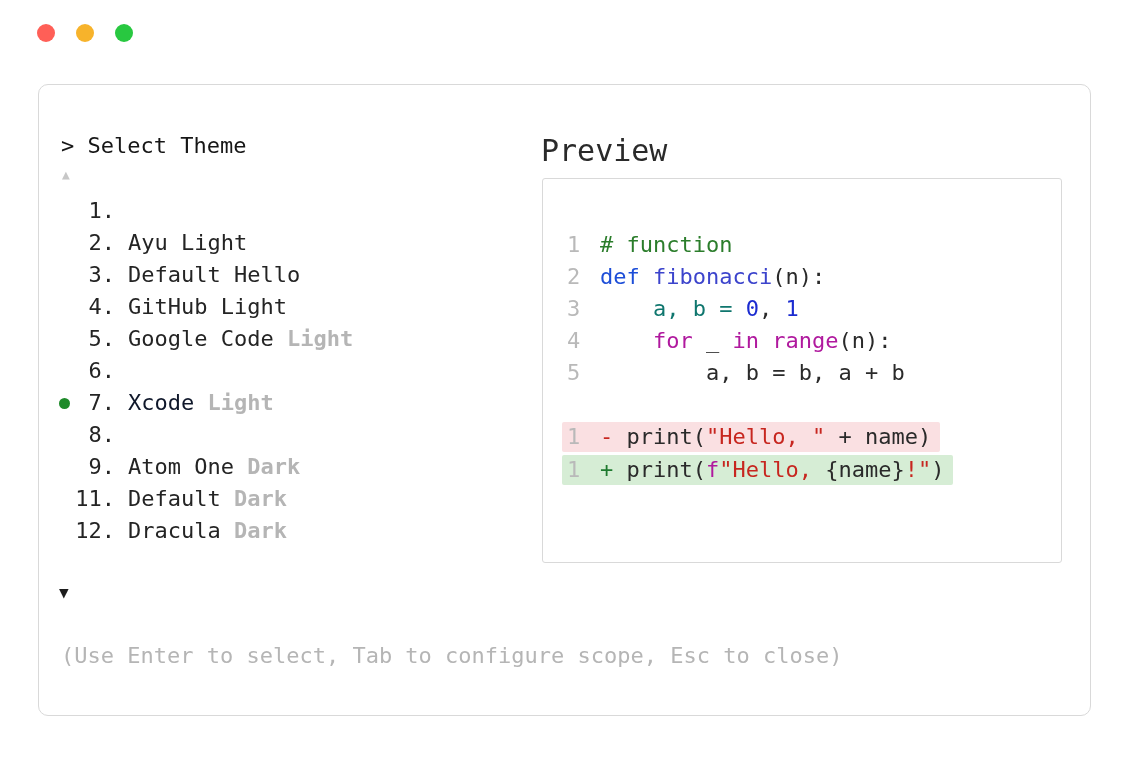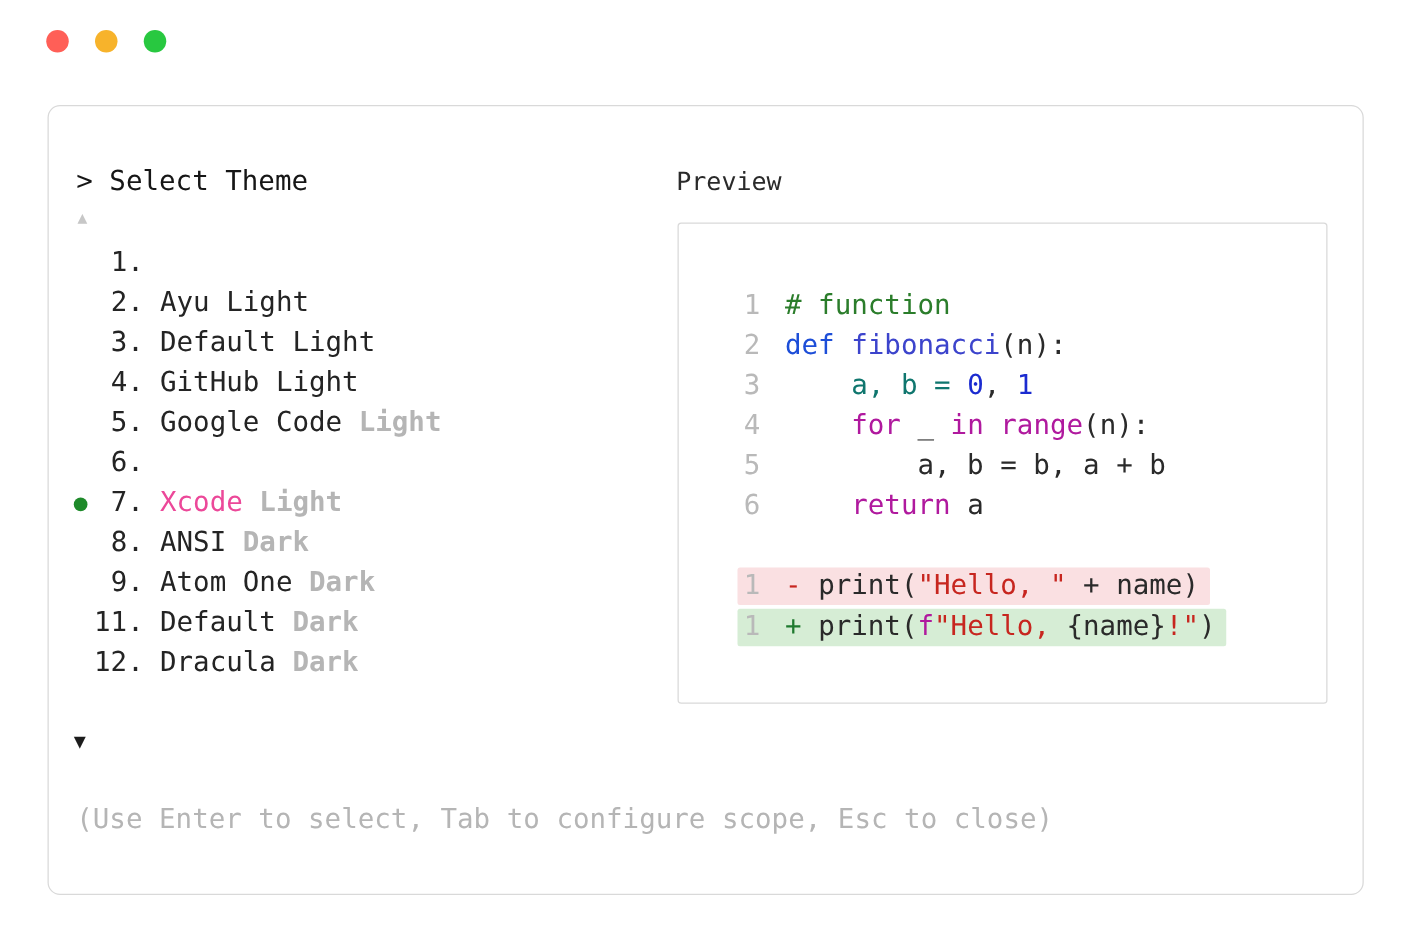--- a/index.html
+++ b/index.html
@@ -33,31 +33,31 @@
   .theme-list { position: absolute; left: 20px; top: 110px; font-size: 22px; color: #242424; }
   .item { display: flex; height: 32px; line-height: 32px; align-items: center; white-space: pre; }
   .bullet { width: 16px; display: inline-flex; align-items: center; flex: none; }
   .dot { width: 11px; height: 11px; border-radius: 50%; display: inline-block; }
   .num { width: 40px; text-align: right; flex: none; }
   .label { margin-left: 13px; white-space: pre; }
   .suffix { margin-left: 1ch; font-weight: bold; }
 
   .footer { position: absolute; left: 22px; top: 558px; font-size: 22px; color: #b5b5b5; white-space: pre; }
 
-  .preview-title { position: absolute; left: 502px; top: 48px; font-size: 20px; color: #2a2a2a; }
+  .preview-title { position: absolute; left: 502px; top: 48px; font-size: 30px; color: #2a2a2a; }
   .preview-box {
     position: absolute; left: 503px; top: 93px;
     width: 520px; height: 385px;
     border: 1px solid #d9d9d9;
     border-radius: 3px;
     background: #ffffff;
     overflow: hidden;
   }
   .code { padding: 50px 0 0 24px; font-size: 22px; }
-  .code-line { height: 32px; line-height: 32px; white-space: pre; margin-left: 28px; }
+  .code-line { height: 32px; line-height: 32px; white-space: pre; }
   .ln { display: inline-block; width: 13px; margin-right: 20px; }
   .diff {
     display: block; width: max-content;
     height: 30px; line-height: 30px;
     margin: 1px 0 1px -5px;
     padding: 0 9px 0 5px;
     border-radius: 2px;
     white-space: pre;
   }
 </style>
@@ -74,45 +74,44 @@
 
   <div class="panel">
 
     <div class="prompt">&gt; Select Theme</div>
 
     <div class="scroll-up">▲</div>
 
     <div class="theme-list" id="theme-list">
         <div class="item"><span class="bullet"></span><span class="num">1.</span></div>
         <div class="item"><span class="bullet"></span><span class="num">2.</span><span class="label"><span class="name">Ayu Light</span></span></div>
-        <div class="item"><span class="bullet"></span><span class="num">3.</span><span class="label"><span class="name">Default Light</span></span></div>
+        <div class="item"><span class="bullet"></span><span class="num">3.</span><span class="label"><span class="name">Default Hello</span></span></div>
         <div class="item"><span class="bullet"></span><span class="num">4.</span><span class="label"><span class="name">GitHub Light</span></span></div>
         <div class="item"><span class="bullet"></span><span class="num">5.</span><span class="label"><span class="name">Google Code</span><span class="suffix" style="color: rgb(181, 181, 181);">Light</span></span></div>
         <div class="item"><span class="bullet"></span><span class="num">6.</span></div>
-        <div class="item"><span class="bullet"><span class="dot" style="background: rgb(30, 138, 42);"></span></span><span class="num">7.</span><span class="label"><span class="name" style="color: #ec4899;">Xcode</span><span class="suffix" style="color: rgb(181, 181, 181);">Light</span></span></div>
-        <div class="item"><span class="bullet"></span><span class="num">8.</span><span class="label"><span class="name">ANSI</span><span class="suffix" style="color: rgb(181, 181, 181);">Dark</span></span></div>
+        <div class="item"><span class="bullet"><span class="dot" style="background: rgb(30, 138, 42);"></span></span><span class="num">7.</span><span class="label"><span class="name" style="color: #0f172a;">Xcode</span><span class="suffix" style="color: rgb(181, 181, 181);">Light</span></span></div>
+        <div class="item"><span class="bullet"></span><span class="num">8.</span></div>
         <div class="item"><span class="bullet"></span><span class="num">9.</span><span class="label"><span class="name">Atom One</span><span class="suffix" style="color: rgb(181, 181, 181);">Dark</span></span></div>
         <div class="item"><span class="bullet"></span><span class="num">11.</span><span class="label"><span class="name">Default</span><span class="suffix" style="color: rgb(181, 181, 181);">Dark</span></span></div>
         <div class="item"><span class="bullet"></span><span class="num">12.</span><span class="label"><span class="name">Dracula</span><span class="suffix" style="color: rgb(181, 181, 181);">Dark</span></span></div>
       </div>
 
     <div class="scroll-down">▼</div>
 
     <div class="footer">(Use Enter to select, Tab to configure scope, Esc to close)</div>
 
     <div class="preview-title">Preview</div>
 
     <div class="preview-box">
       <div class="code" id="code">
           <div class="code-line"><span class="ln" style="color: rgb(185, 185, 185);">1</span><span style="color: rgb(43, 125, 43);"># function</span></div>
           <div class="code-line"><span class="ln" style="color: rgb(185, 185, 185);">2</span><span style="color: #1d4ed8;">def</span><span style="color: rgb(42, 42, 42);"> </span><span style="color: rgb(60, 68, 204);">fibonacci</span><span style="color: rgb(42, 42, 42);">(n):</span></div>
           <div class="code-line"><span class="ln" style="color: rgb(185, 185, 185);">3</span><span style="color: #0f766e;">    a, b = </span><span style="color: rgb(27, 43, 208);">0</span><span style="color: rgb(42, 42, 42);">, </span><span style="color: rgb(27, 43, 208);">1</span></div>
           <div class="code-line"><span class="ln" style="color: rgb(185, 185, 185);">4</span><span style="color: rgb(42, 42, 42);">    </span><span style="color: rgb(176, 25, 158);">for</span><span style="color: rgb(42, 42, 42);"> _ </span><span style="color: rgb(176, 25, 158);">in</span><span style="color: rgb(42, 42, 42);"> </span><span style="color: rgb(176, 25, 158);">range</span><span style="color: rgb(42, 42, 42);">(n):</span></div>
           <div class="code-line"><span class="ln" style="color: rgb(185, 185, 185);">5</span><span style="color: rgb(42, 42, 42);">        a, b = b, a + b</span></div>
-          <div class="code-line"><span class="ln" style="color: rgb(185, 185, 185);">6</span><span style="color: rgb(42, 42, 42);">    </span><span style="color: rgb(176, 25, 158);">return</span><span style="color: rgb(42, 42, 42);"> a</span></div>
           <div class="code-line"><span class="ln" style="color: rgb(185, 185, 185);"></span></div>
           <div class="code-line"><span class="diff" style="background: rgb(250, 224, 226);"><span class="ln" style="color: rgb(185, 185, 185);">1</span><span style="color: rgb(199, 38, 31);">- </span><span style="color: rgb(42, 42, 42);">print(</span><span style="color: rgb(199, 38, 31);">"Hello, "</span><span style="color: rgb(42, 42, 42);"> + name)</span></span></div>
           <div class="code-line"><span class="diff" style="background: rgb(214, 237, 213);"><span class="ln" style="color: rgb(185, 185, 185);">1</span><span style="color: rgb(31, 122, 47);">+ </span><span style="color: rgb(42, 42, 42);">print(</span><span style="color: rgb(176, 25, 158);">f</span><span style="color: rgb(199, 38, 31);">"Hello, </span><span style="color: rgb(42, 42, 42);">{name}</span><span style="color: rgb(199, 38, 31);">!"</span><span style="color: rgb(42, 42, 42);">)</span></span></div>
         </div>
     </div>
 
   </div>
 </div>
 
 </body></html>

